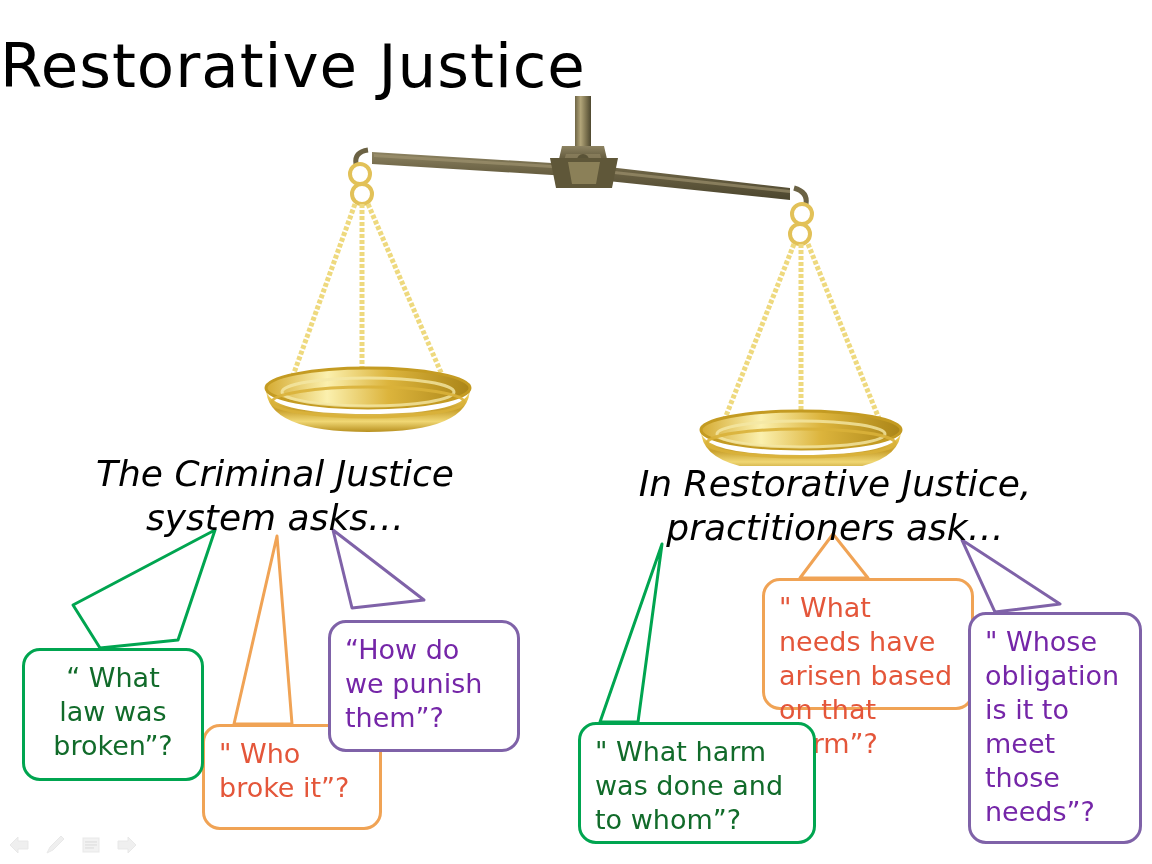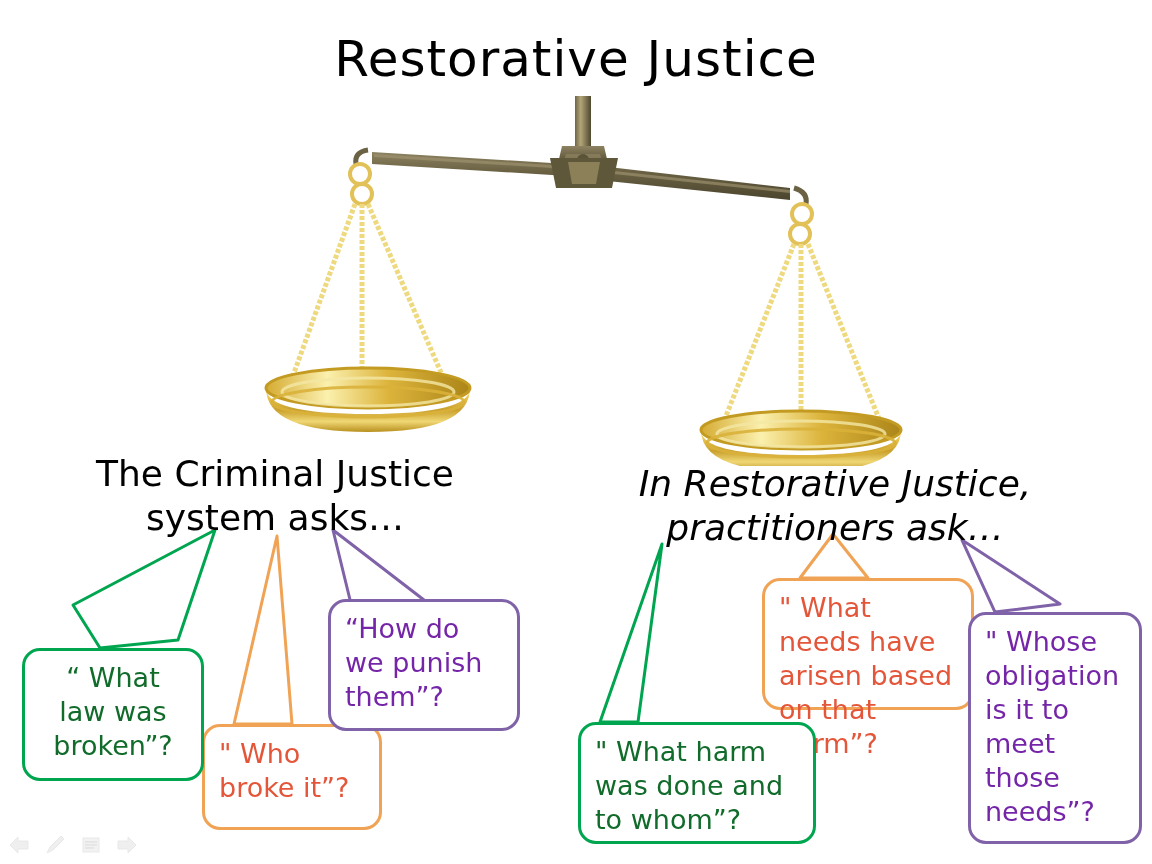--- a/index.html
+++ b/index.html
@@ -15,23 +15,23 @@
     overflow: hidden;
     font-family: "DejaVu Sans", sans-serif;
   }
 
   
   #title {
     position: absolute;
     left: 0;
     top: 30px;
     width: 1152px;
-    text-align: center;
-    font-family: "DejaVu Sans", sans-serif;
-    font-size: 50px;
+    text-align: left;
+    font-family: "DejaVu Sans", sans-serif;
+    font-size: 61px;
     font-weight: 400;
     letter-spacing: 1px;
     color: #000000;
     z-index: 6;
     pointer-events: none;
   }
 
   
   #scales {
     position: absolute;
@@ -45,21 +45,21 @@
   
   .col-heading {
     position: absolute;
     text-align: center;
     font-family: "DejaVu Sans", sans-serif;
     font-size: 36px;
     line-height: 44px;
     color: #000000;
     z-index: 5;
   }
-  #heading-left  { left: 55px;  top: 452px; width: 440px; }
+  #heading-left  { left: 55px;  top: 452px; width: 440px; font-style: italic; }
   #heading-right { left: 600px; top: 462px; width: 470px; font-style: italic; }
 
   
   #tails {
     position: absolute;
     left: 0; top: 0;
     width: 1152px; height: 864px;
     z-index: 2;
     pointer-events: none;
   }
@@ -80,21 +80,21 @@
   .callout.green  { border-color: #00a550; color: #116b2a; }
   .callout.orange { border-color: #f0a355; color: #e4563a; }
   .callout.purple { border-color: #7f62a8; color: #7526a8; }
 
   .callout.center { text-align: center; }
   .callout.left   { text-align: left; }
 
   
   #cal-law    { left: 22px;  top: 648px; width: 182px; height: 133px; z-index: 4; }
   #cal-who    { left: 202px; top: 724px; width: 180px; height: 106px; z-index: 3; }
-  #cal-punish { left: 328px; top: 599px; width: 192px; height: 132px; z-index: 4; }
+  #cal-punish { left: 328px; top: 620px; width: 192px; height: 132px; z-index: 4; }
 
   
   #cal-harm   { left: 578px; top: 722px; width: 238px; height: 122px; z-index: 4; }
   #cal-needs  { left: 762px; top: 578px; width: 212px; height: 132px; z-index: 3; }
   #cal-oblig  { left: 968px; top: 612px; width: 174px; height: 232px; z-index: 5; }
 
   
   #toolbar {
     position: absolute;
     left: 8px;

